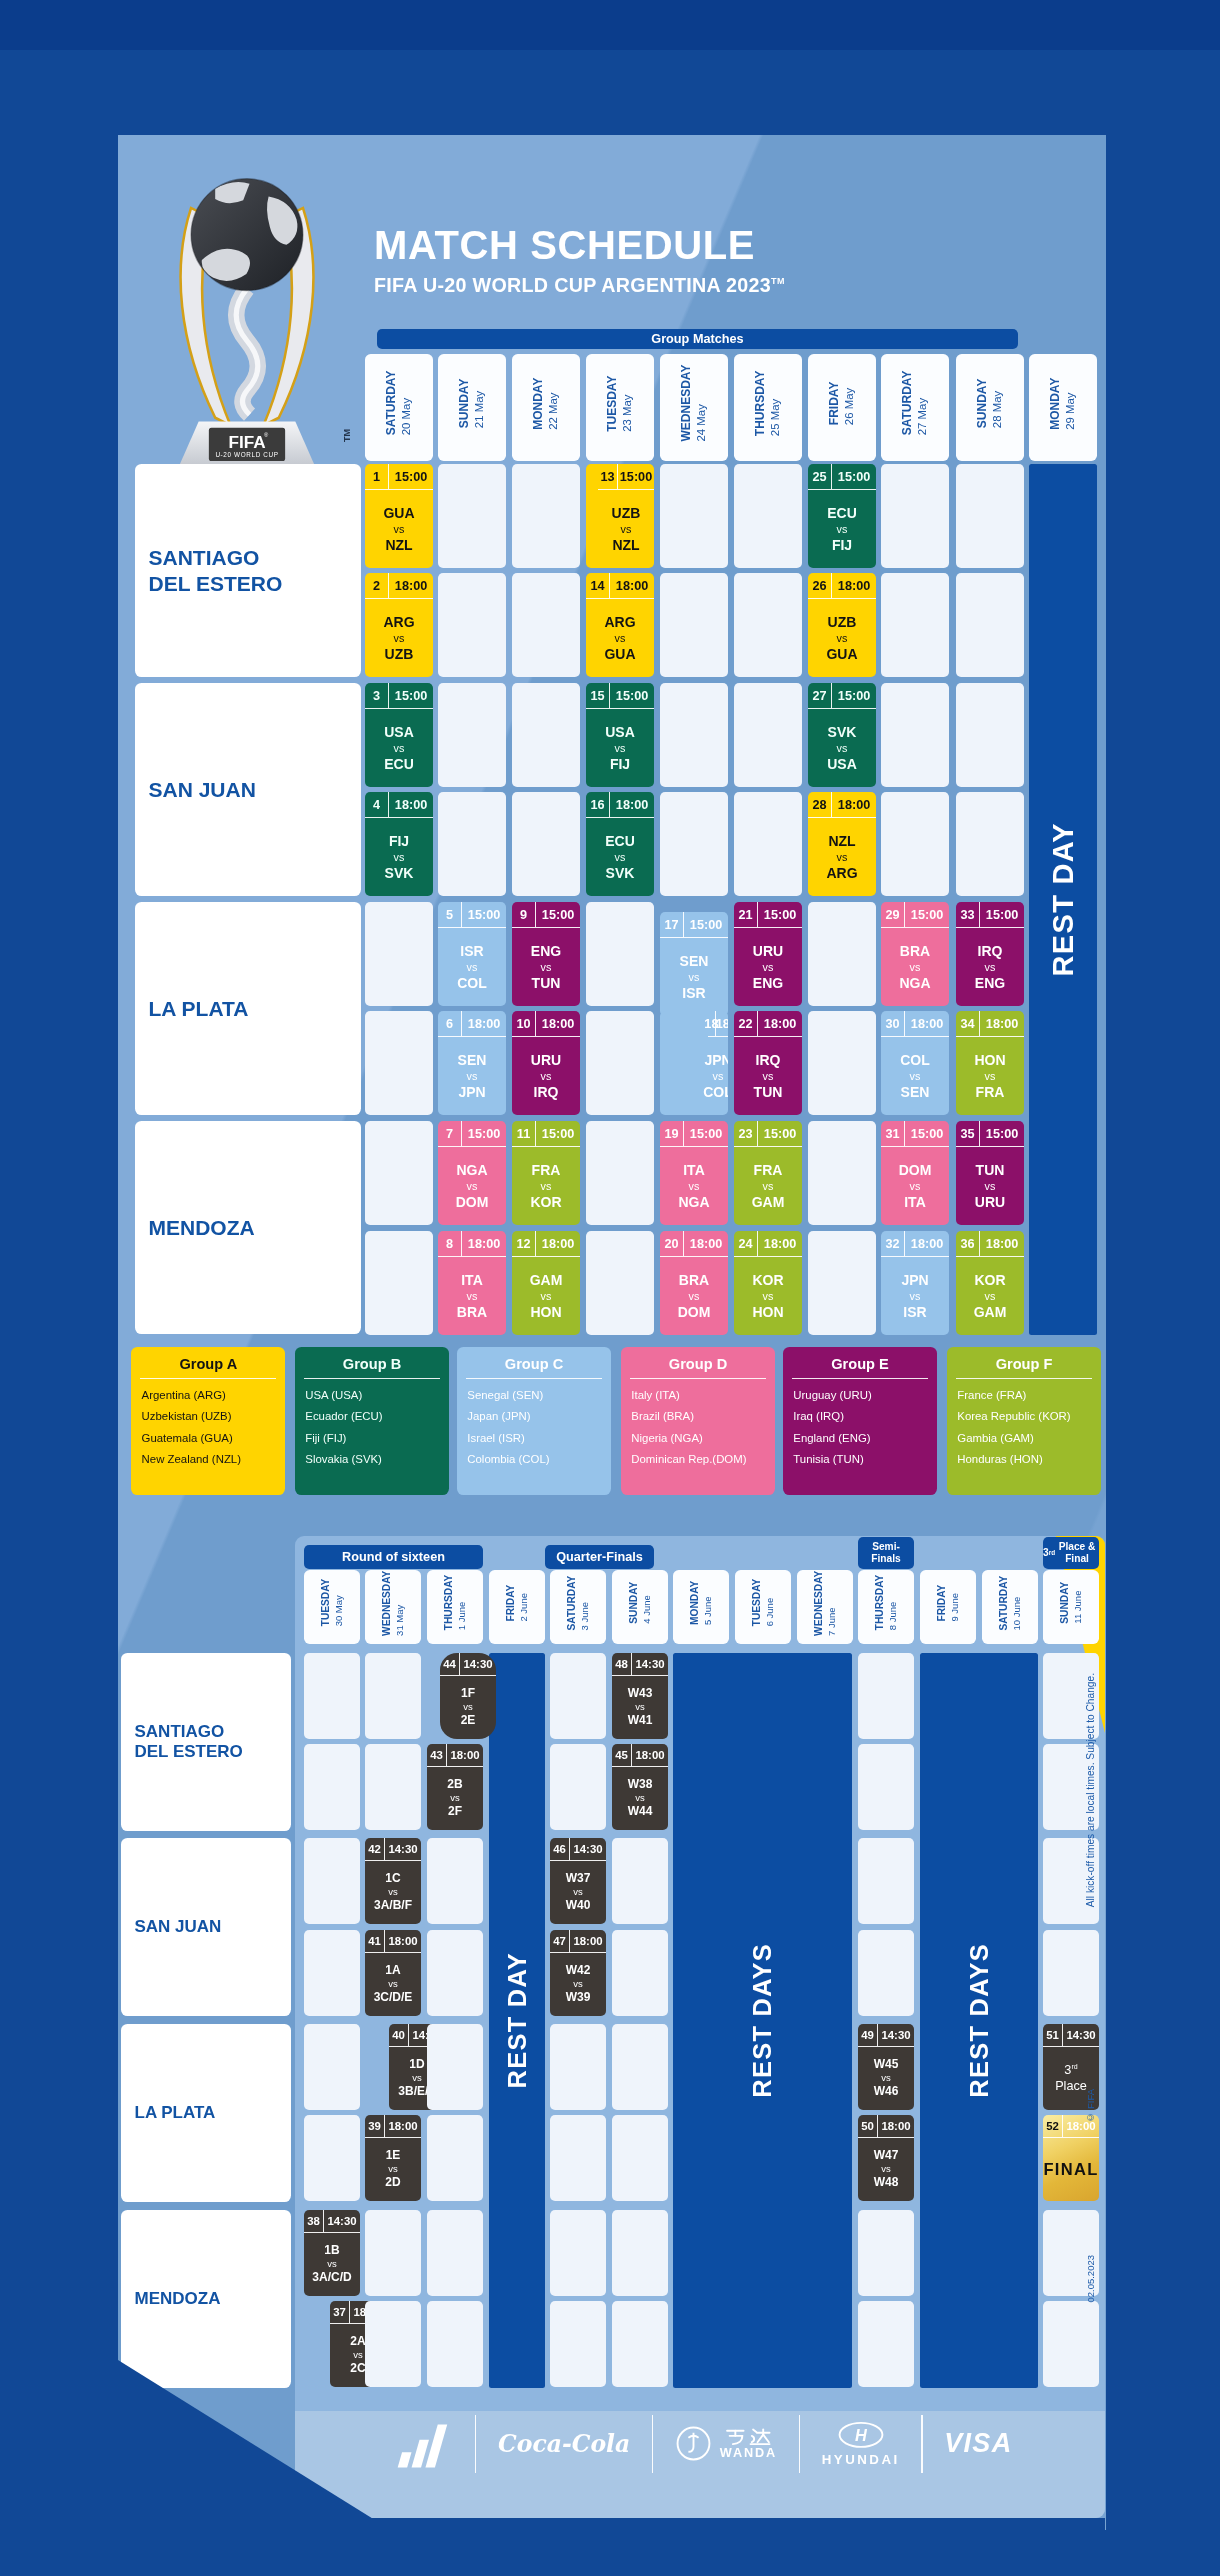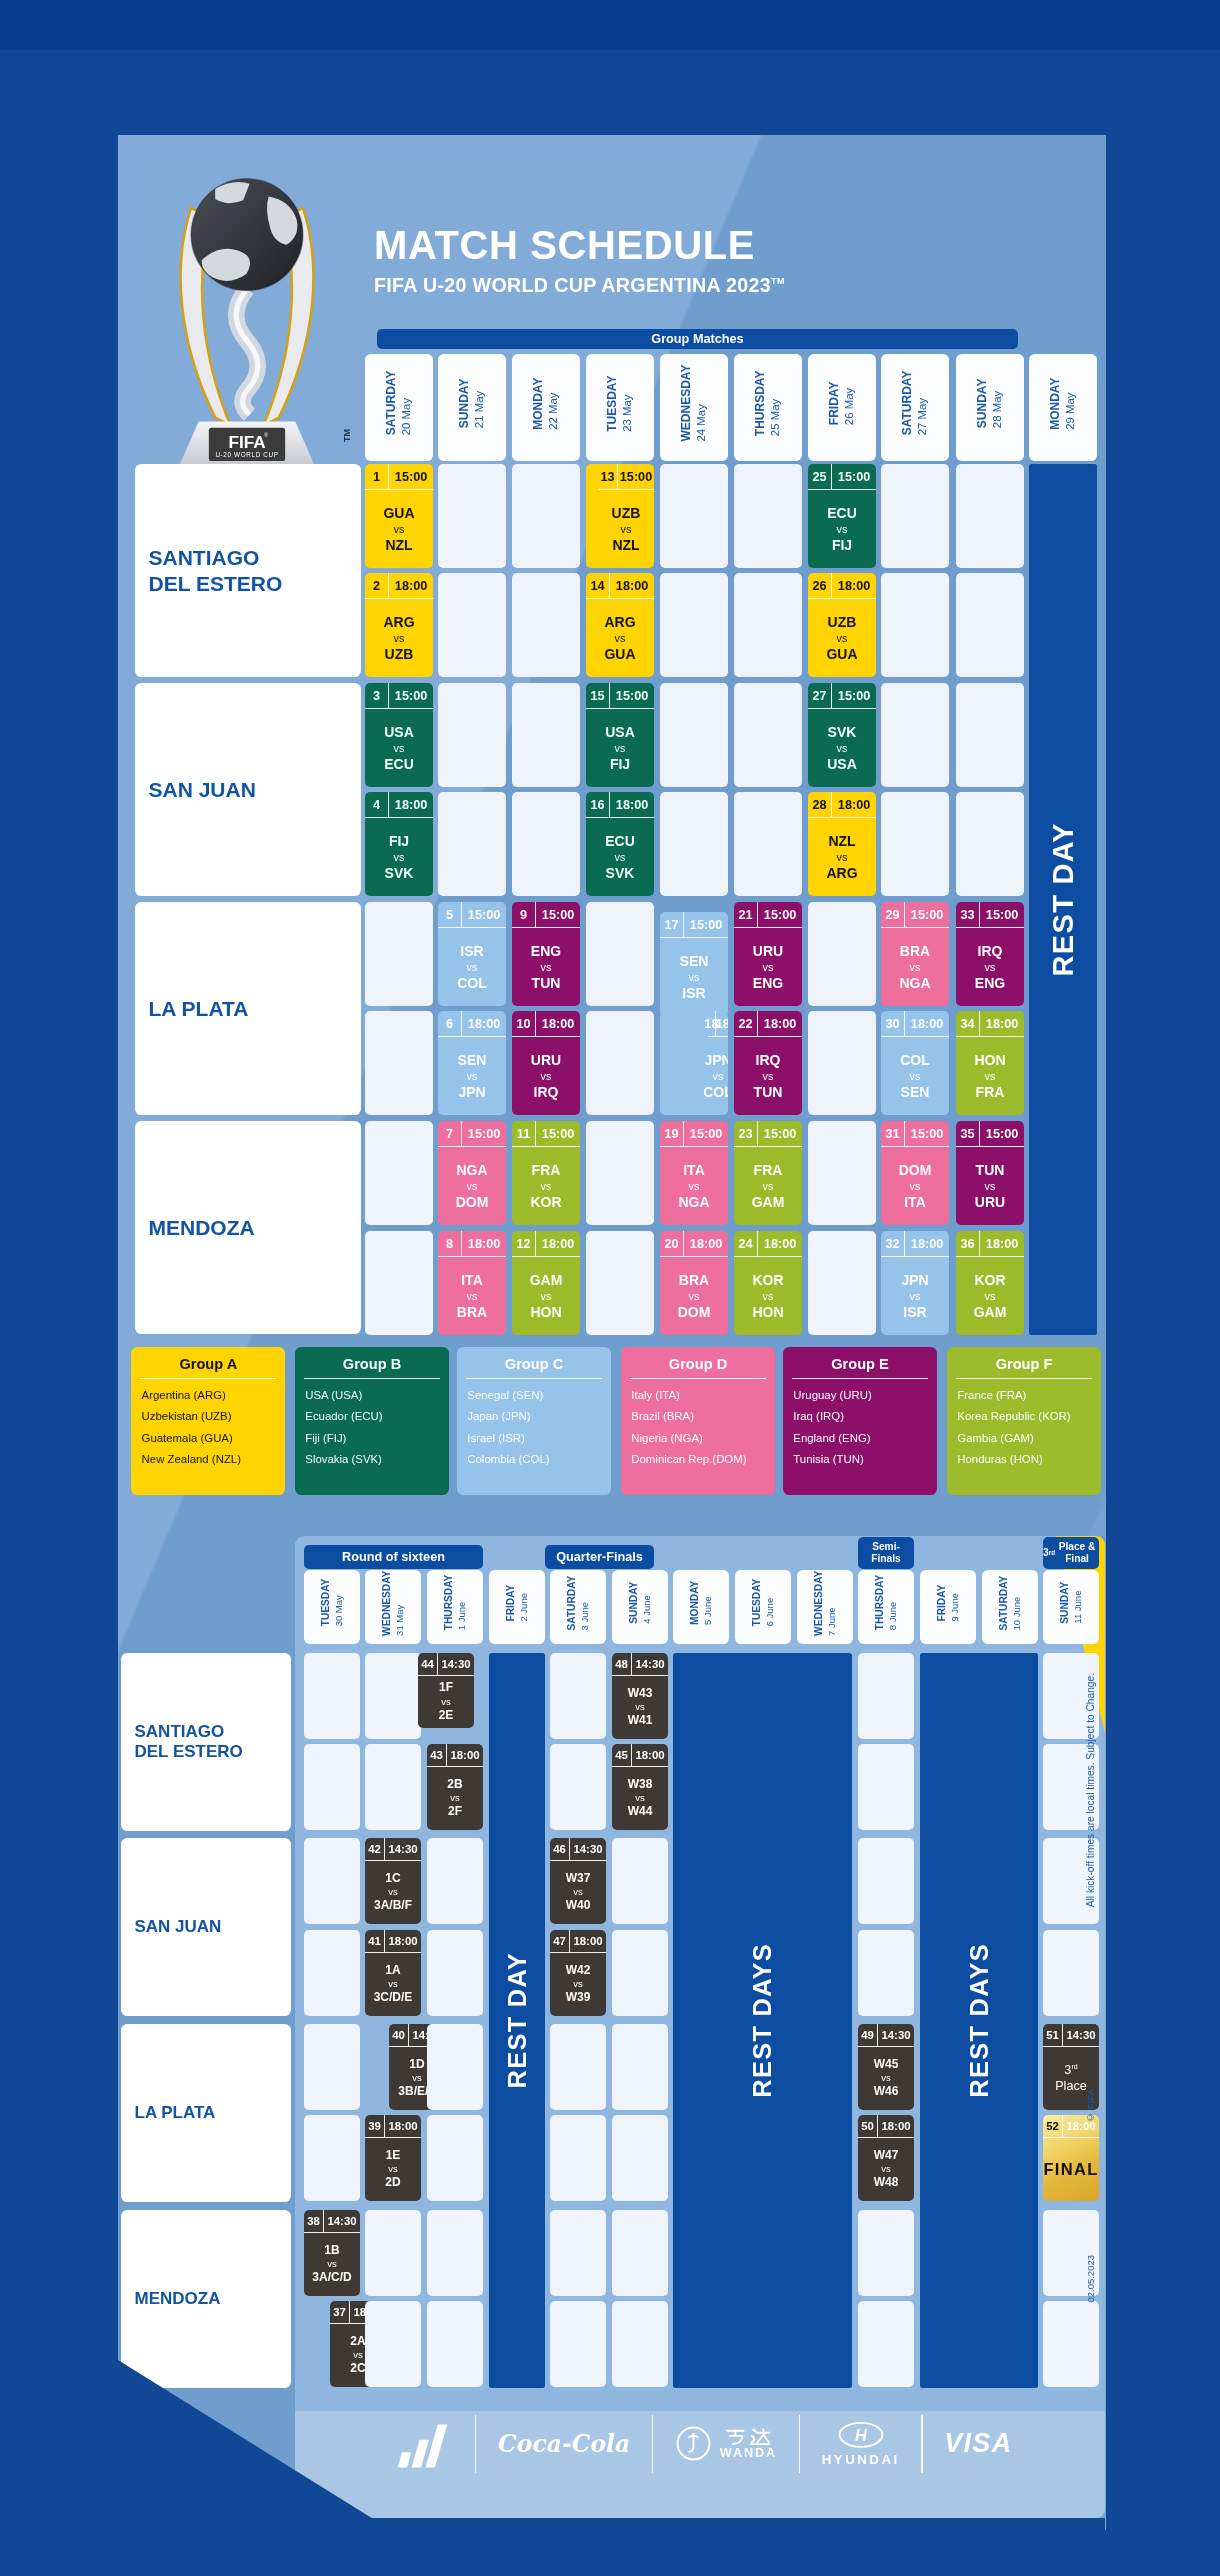--- a/index.html
+++ b/index.html
@@ -831,21 +831,21 @@
           <div class="vtext" style="font-size: 25.4px;">REST DAY</div>
         </div>
         <div class="restcol" style="left: 555px; top: 1518px; width: 179px; height: 735px;">
           <div class="vtext" style="font-size: 25.4px;">REST DAYS</div>
         </div>
         <div class="restcol" style="left: 802px; top: 1518px; width: 118px; height: 735px;">
           <div class="vtext" style="font-size: 25.4px;">REST DAYS</div>
         </div>
         <div class="cell empty" style="left: 186px; top: 1518px; width: 56px; height: 86px;"></div>
         <div class="cell empty" style="left: 247px; top: 1518px; width: 56px; height: 86px;"></div>
-        <div class="cell match ko-cell" style="left: 300px; top: 1518px; width: 56px; height: 75px; background: rgb(62, 57, 53); color: rgb(255, 255, 255);">
+        <div class="cell match ko-cell" style="left: 322px; top: 1518px; width: 56px; height: 86px; background: rgb(62, 57, 53); color: rgb(255, 255, 255); border-radius: 17px;">
           <div class="m-head">
             <div class="m-num">44</div>
             <div class="m-time">14:30</div>
           </div>
           <div class="m-body">
             <div class="team">1F</div>
             <div class="vs">vs</div>
             <div class="team">2E</div>
           </div>
         </div>

